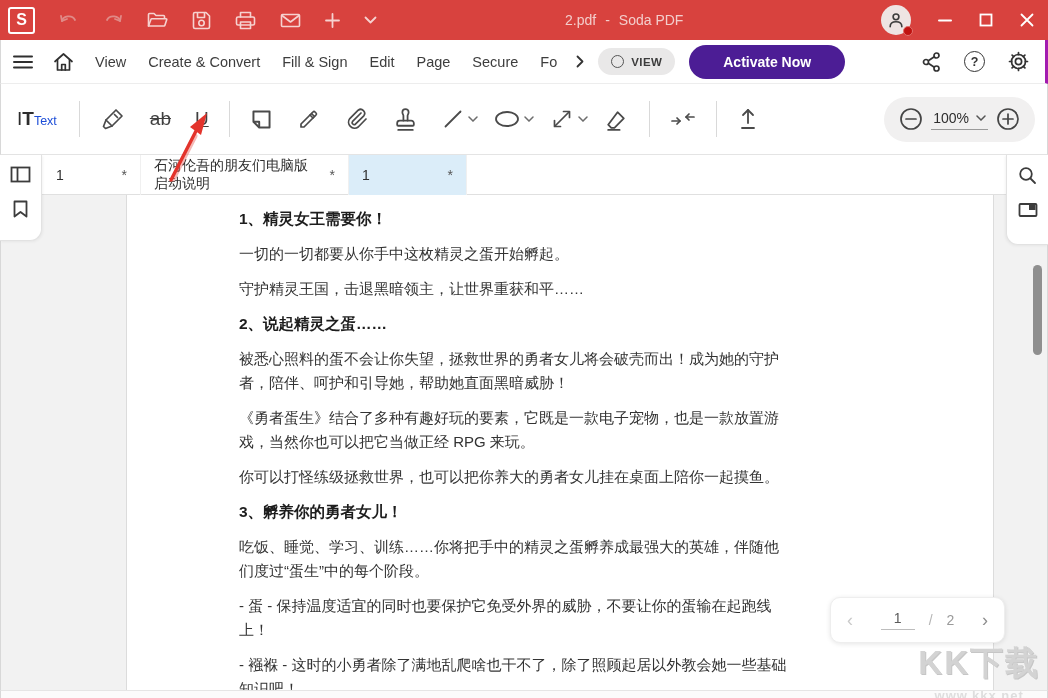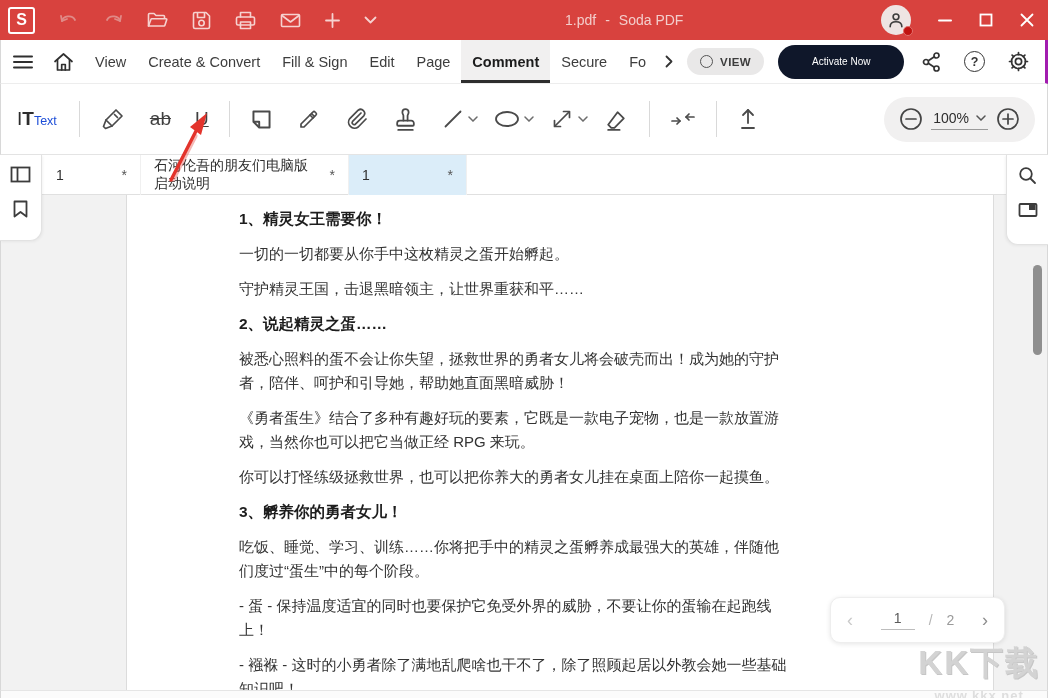--- a/index.html
+++ b/index.html
@@ -21,21 +21,21 @@
 
   
   .menubar { position:absolute; left:0; top:40px; width:1048px; height:44px; background:#fff; border-bottom:1px solid #ededed; border-left:1px solid #d8d8d8; border-right:3px solid #a21caf; display:flex; align-items:stretch; }
   .mb-ic { display:flex; align-items:center; color:#2f2f2f; padding:0 10px; }
   .mb-ic:first-child { padding-left:12px; }
   .menu-item { display:flex; align-items:center; padding:0 11px; font-size:14.5px; color:#3d3d3d; white-space:nowrap; cursor:default; }
   .menu-item.active { background:#f1f0f0; box-shadow:inset 0 -3px 0 #2e2e2e; color:#1c1c1c; font-weight:700; }
   .menu-more { display:flex; align-items:center; color:#333; padding:0 8px; }
   .view-pill { align-self:center; display:flex; align-items:center; gap:7px; height:27px; padding:0 13px; margin-left:6px; background:#e9e8e8; border-radius:14px; color:#3c3c3c; font-size:11.5px; font-weight:600; letter-spacing:.4px; }
   .radio-circle { width:13px; height:13px; border:1.6px solid #555; border-radius:50%; }
-  .activate-btn { align-self:center; margin-left:14px; height:34px; padding:0 34px; border:none; border-radius:17px; background:#0f172a; color:#fff; font-weight:400; font-size:10px; font-family:inherit; }
+  .activate-btn { align-self:center; margin-left:14px; height:34px; padding:0 34px; border:none; border-radius:17px; background:#4c1d95; color:#fff; font-weight:700; font-size:14px; font-family:inherit; }
   .mb-right { margin-left:auto; display:flex; align-items:center; gap:23px; padding-right:16px; color:#333; }
 
   
   .toolbar { position:absolute; left:0; top:84px; width:1048px; height:71px; background:#fff; border-bottom:1px solid #e4e4e4; border-left:1px solid #d8d8d8; border-right:1px solid #d8d8d8; display:flex; align-items:center; }
   .tool { display:flex; align-items:center; justify-content:center; color:#4a4a4a; padding:0 12px; height:100%; }
   .tool-text { display:flex; flex-direction:row; align-items:center; justify-content:center; padding:0 14px 0 16px; color:#2c2c2c; }
   .tt-glyph { font-size:19px; line-height:20px; }
   .tt-glyph .thin { font-weight:400; }
   .tt-glyph .bold { font-weight:700; }
   .tt-label { font-size:12.5px; margin-top:4px; color:#1d4ed8; }
@@ -140,21 +140,21 @@
             <path d="M7.5 1 V14 M1 7.5 H14"></path>
           </svg>
       </span>
       <span class="tb-ic">
         <svg class="ic" width="13" height="8" viewBox="0 0 13 8" fill="none" stroke="currentColor" stroke-width="1.8" stroke-linecap="round" stroke-linejoin="round">
             <path d="M1.5 1.5 L6.5 6.5 L11.5 1.5"></path>
           </svg>
       </span>
     </div>
     <div class="tb-title">
-      <span>1.pdf</span>
+      <span>2.pdf</span>
       <span>-</span>
       <span>Soda PDF</span>
     </div>
     <div class="tb-right">
       <span class="avatar">
         <svg class="ic" width="18" height="18" viewBox="0 0 20 20" fill="none" stroke="currentColor" stroke-width="1.8" stroke-linecap="round">
             <circle cx="10" cy="6.5" r="3.2"></circle>
             <path d="M3.5 17.5 Q3.5 12 10 12 T16.5 17.5"></path>
           </svg>
         <span class="badge"></span>
@@ -188,21 +188,20 @@
           <path d="M2 9.5 L10.5 2 L19 9.5"></path>
           <path d="M4.5 7.8 V18 H16.5 V7.8"></path>
           <path d="M8.7 18 V12.5 H12.3 V18"></path>
         </svg>
     </span>
     <span class="menu-item">View</span>
     <span class="menu-item">Create &amp; Convert</span>
     <span class="menu-item">Fill &amp; Sign</span>
     <span class="menu-item">Edit</span>
     <span class="menu-item">Page</span>
-    <span class="menu-item active">Comment</span>
     <span class="menu-item">Secure</span>
     <span class="menu-item">Fo</span>
     <span class="menu-more">
       <svg class="ic" width="8" height="13" viewBox="0 0 8 13" fill="none" stroke="currentColor" stroke-width="1.8" stroke-linecap="round" stroke-linejoin="round">
           <path d="M1.5 1.5 L6.5 6.5 L1.5 11.5"></path>
         </svg>
     </span>
     <span class="view-pill">
       <span class="radio-circle"></span>
       <span>VIEW</span>

